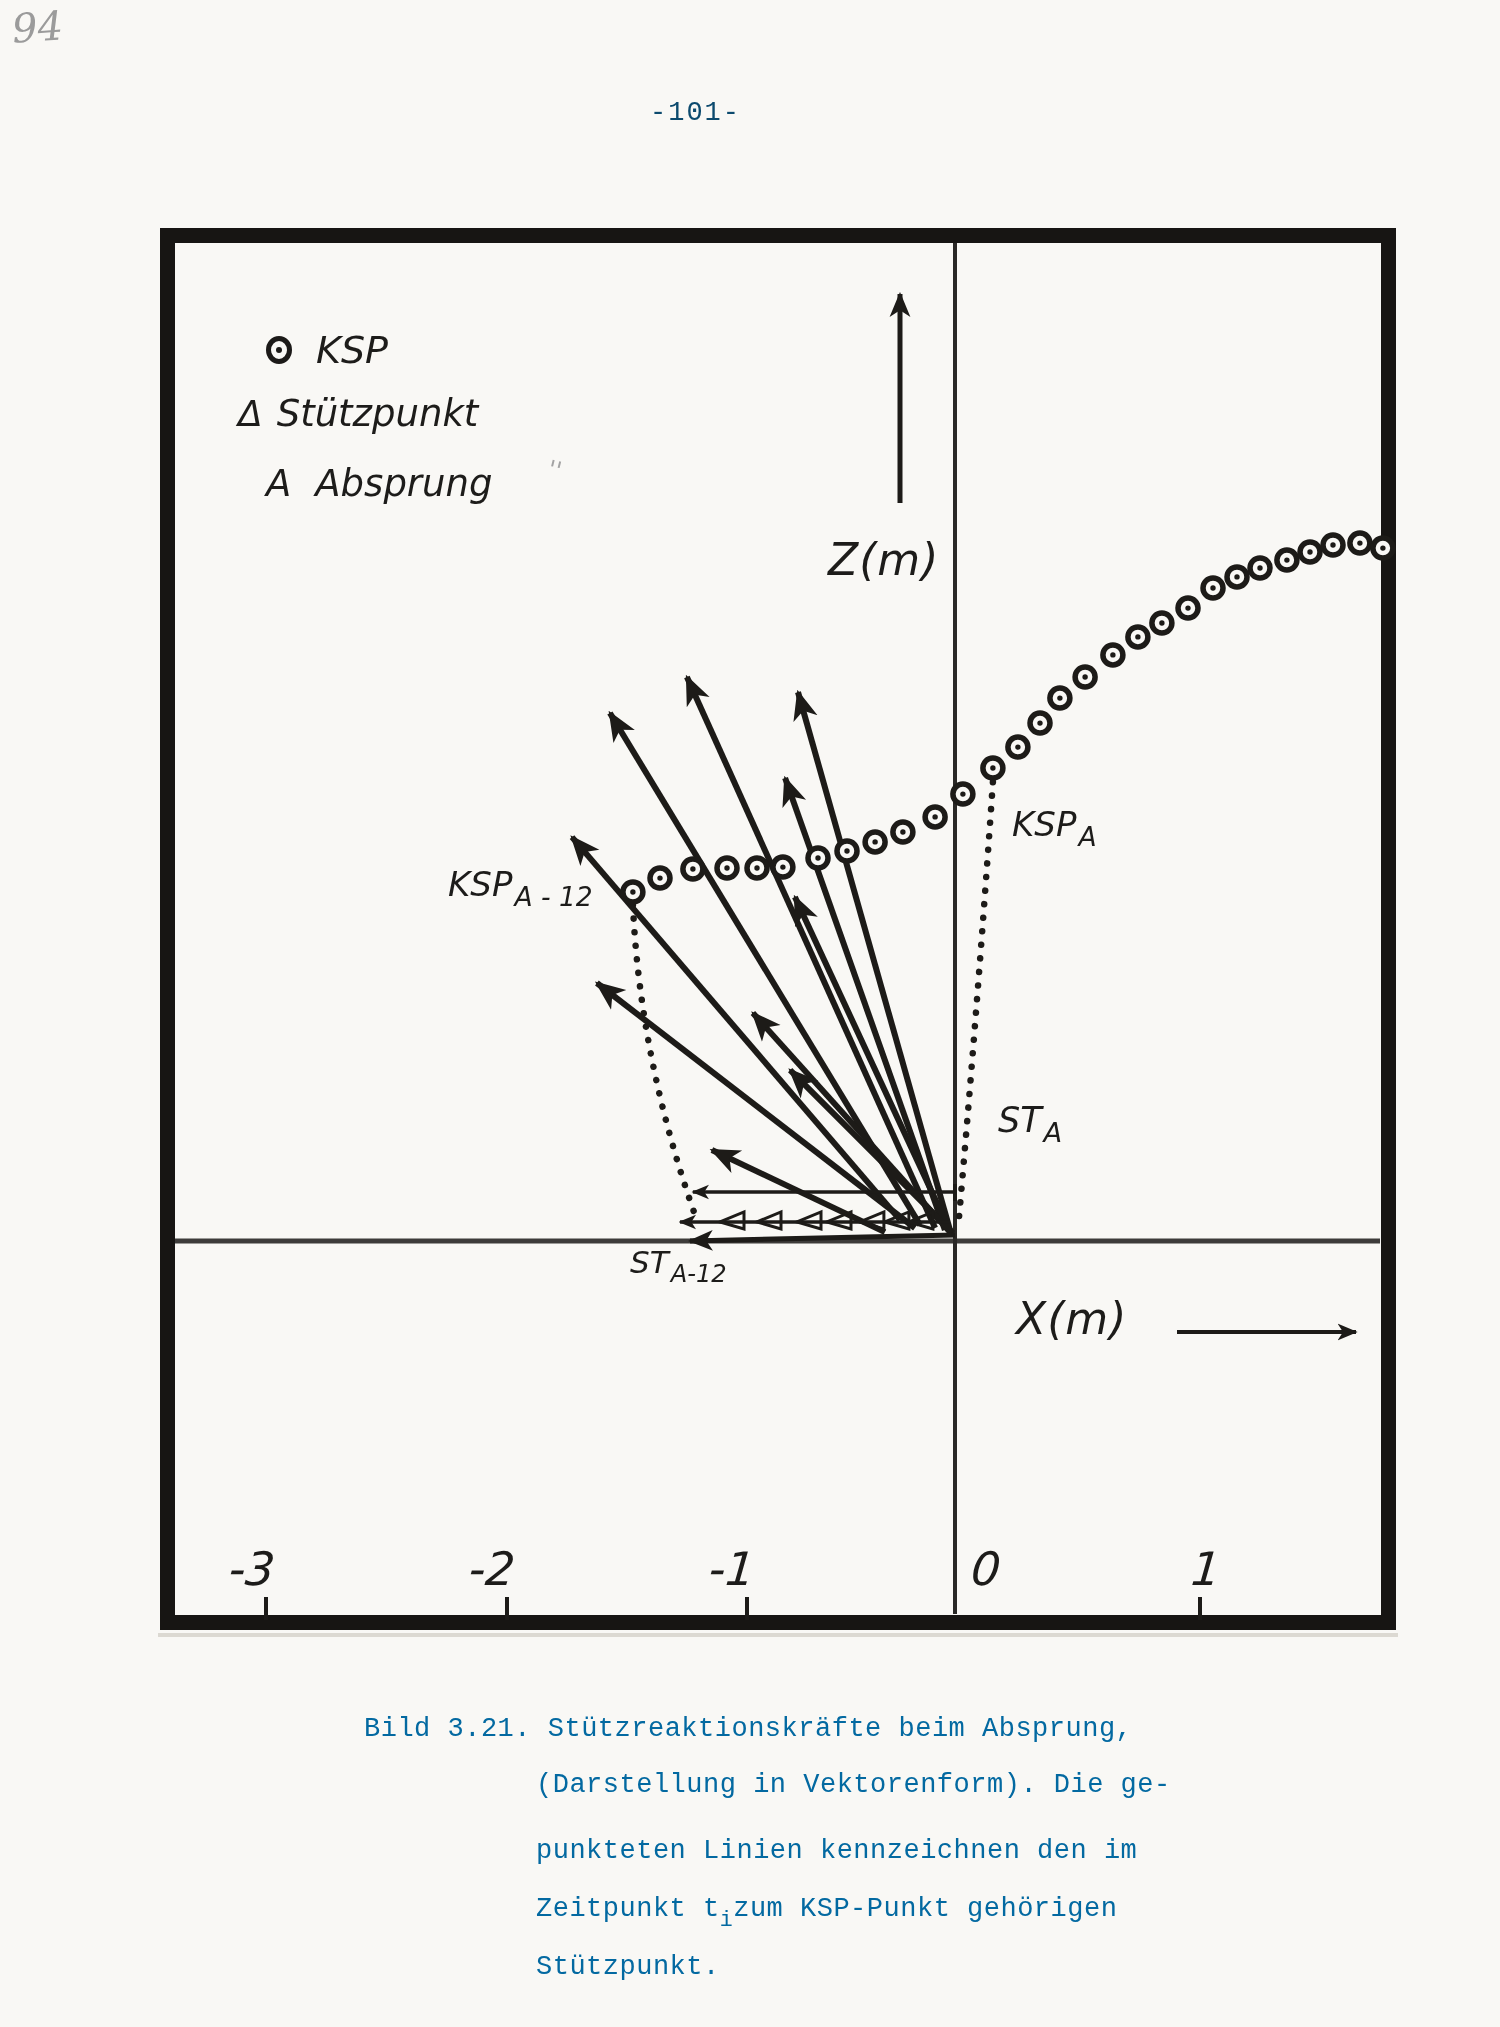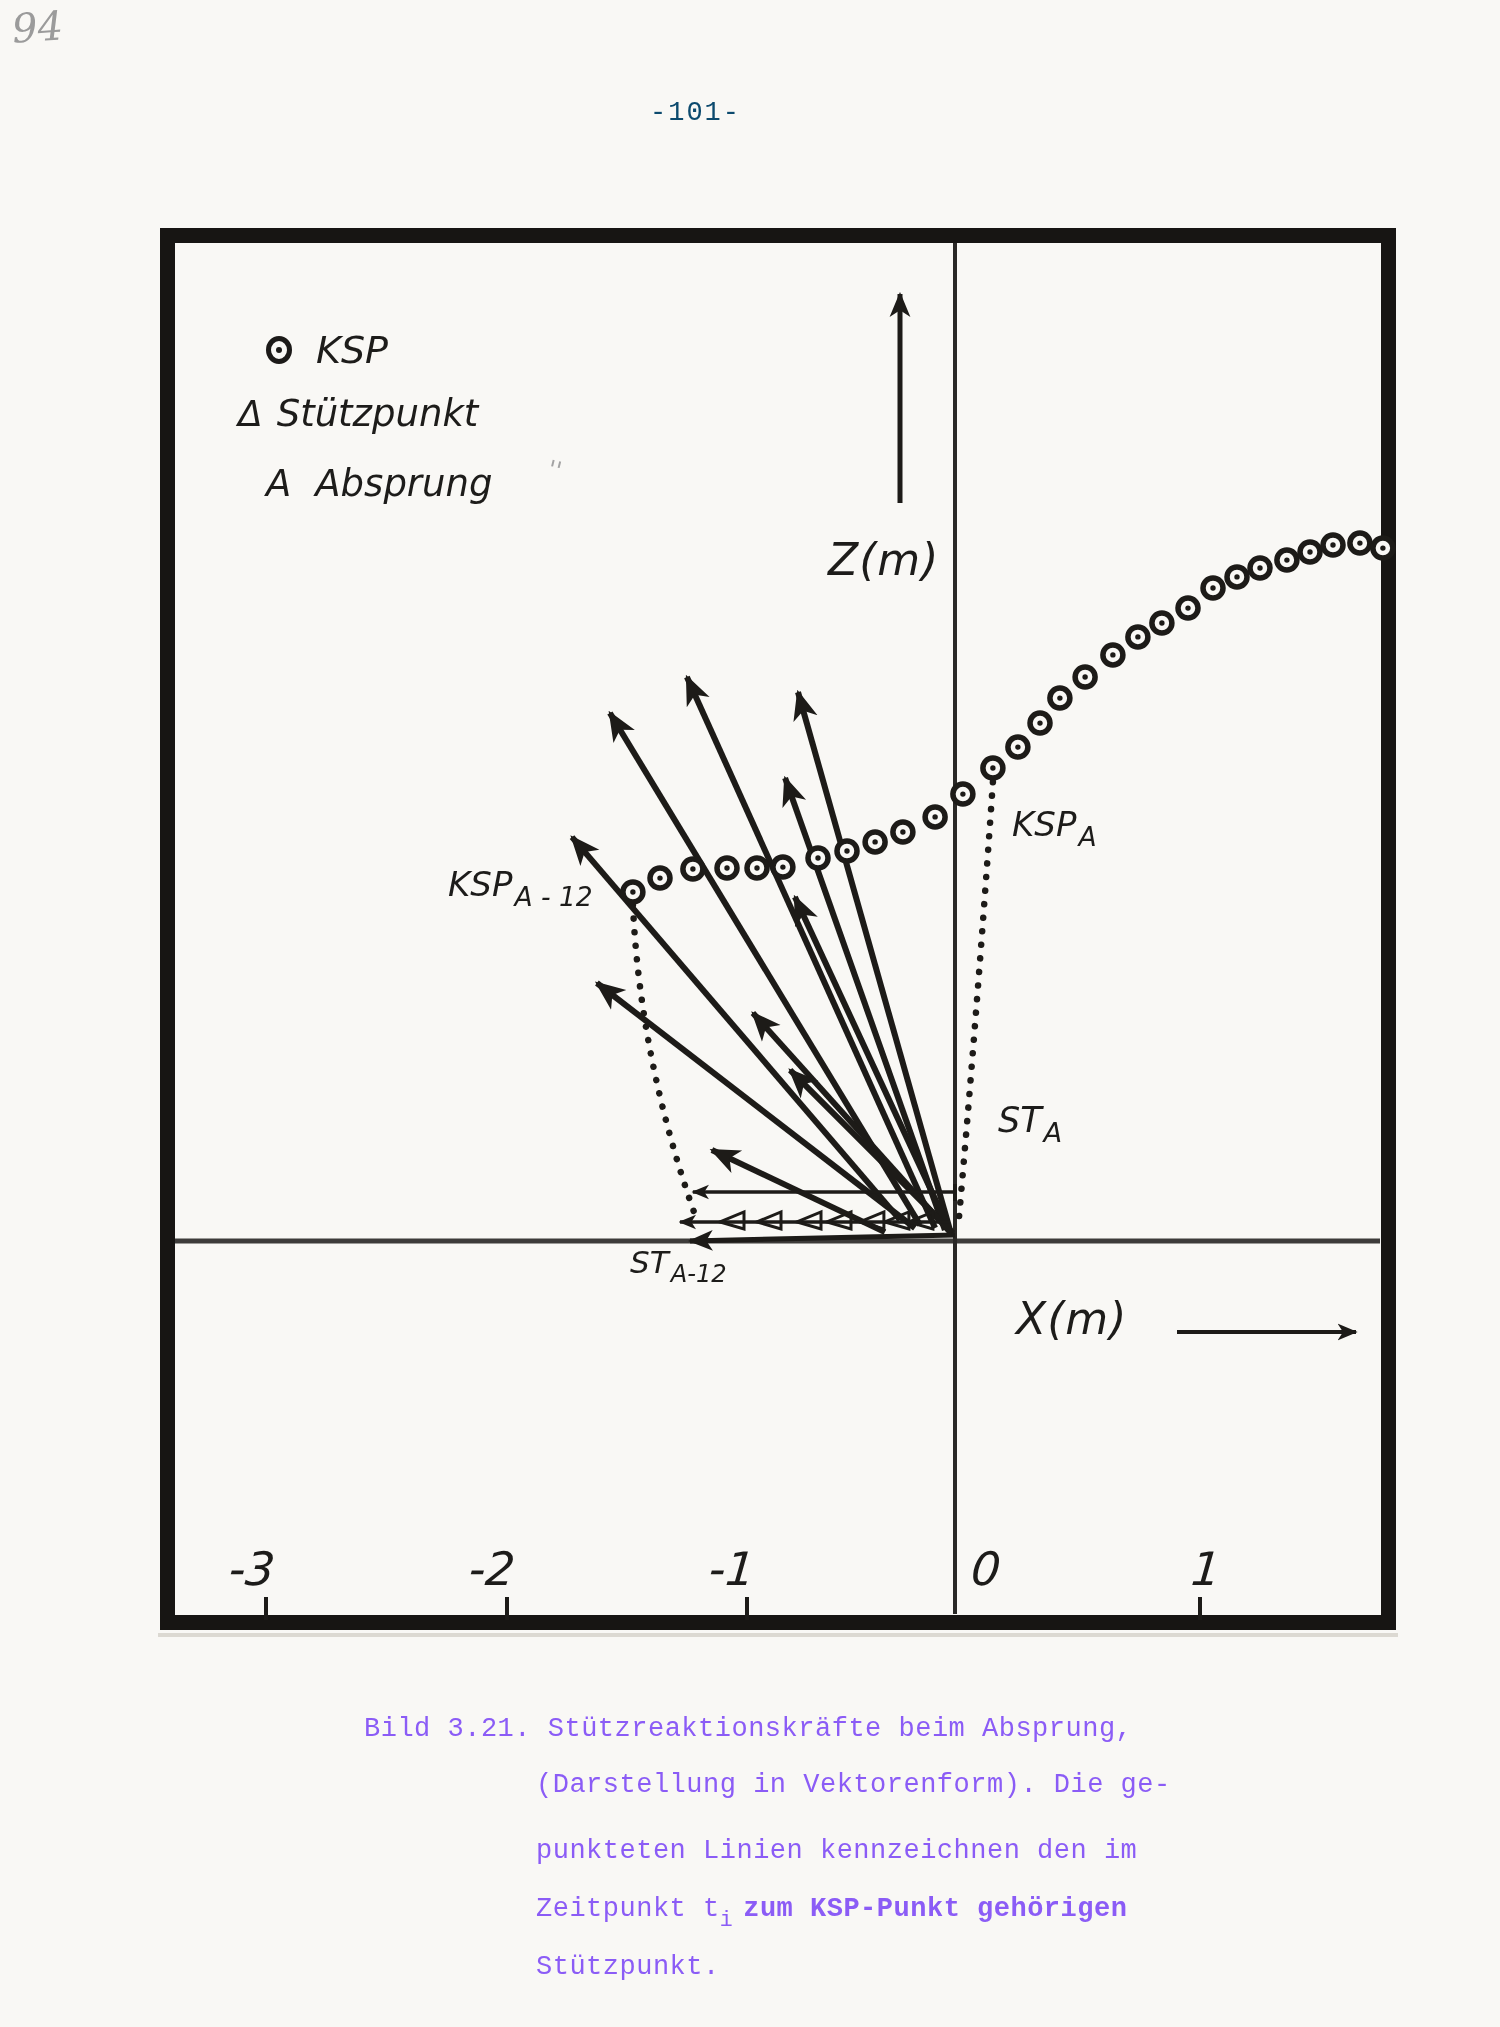--- a/index.html
+++ b/index.html
@@ -25,28 +25,28 @@
   .zlabel{left:828px;top:534px;font-size:44px;letter-spacing:1px;}
   .xlabel{left:1016px;top:1293px;font-size:44px;letter-spacing:1px;}
   .ann{font-style:italic;white-space:nowrap;}
   .subsc{font-size:0.78em;position:relative;top:0.38em;margin-left:2px;}
   .ksp-a{left:1012px;top:758px;font-size:34px;margin-top:46px;}
   .ksp-a12{left:448px;top:864px;font-size:34px;}
   .st-a{left:998px;top:1100px;font-size:35px;}
   .st-a12{left:618px;top:1244px;font-size:31px;margin-left:12px;}
   .tick{top:1542px;font-style:italic;font-size:46px;transform:translateX(-50%) skewX(-5deg);color:#1d1c1a;}
   .t0{left:252px;} .t1{left:492px;} .t2{left:732px;} .t3{left:986px;} .t4{left:1206px;}
-  .cap{font-family:"Liberation Mono",monospace;font-size:27px;letter-spacing:0.5px;color:#8b5cf6;white-space:nowrap;}
+  .cap{font-family:"Liberation Mono",monospace;font-size:27px;letter-spacing:0.5px;color:#0369a1;white-space:nowrap;}
   .cl1{left:364px;top:1714px;}
   .cl2{left:536px;top:1770px;}
   .cl3{left:536px;top:1836px;}
   .cl4{left:536px;top:1894px;}
   .cl5{left:536px;top:1952px;}
   .cap .isub{font-size:0.8em;position:relative;top:0.45em;}
-  .cap .l4b{margin-left:10px;font-weight:bold;}
+  .cap .l4b{}
 </style>
 </head>
 <body>
 
 <div class="page">
 
   <div class="abs hw94">94</div>
   <div class="abs pageno">-101-</div>
 
   <div class="abs frame"></div>

